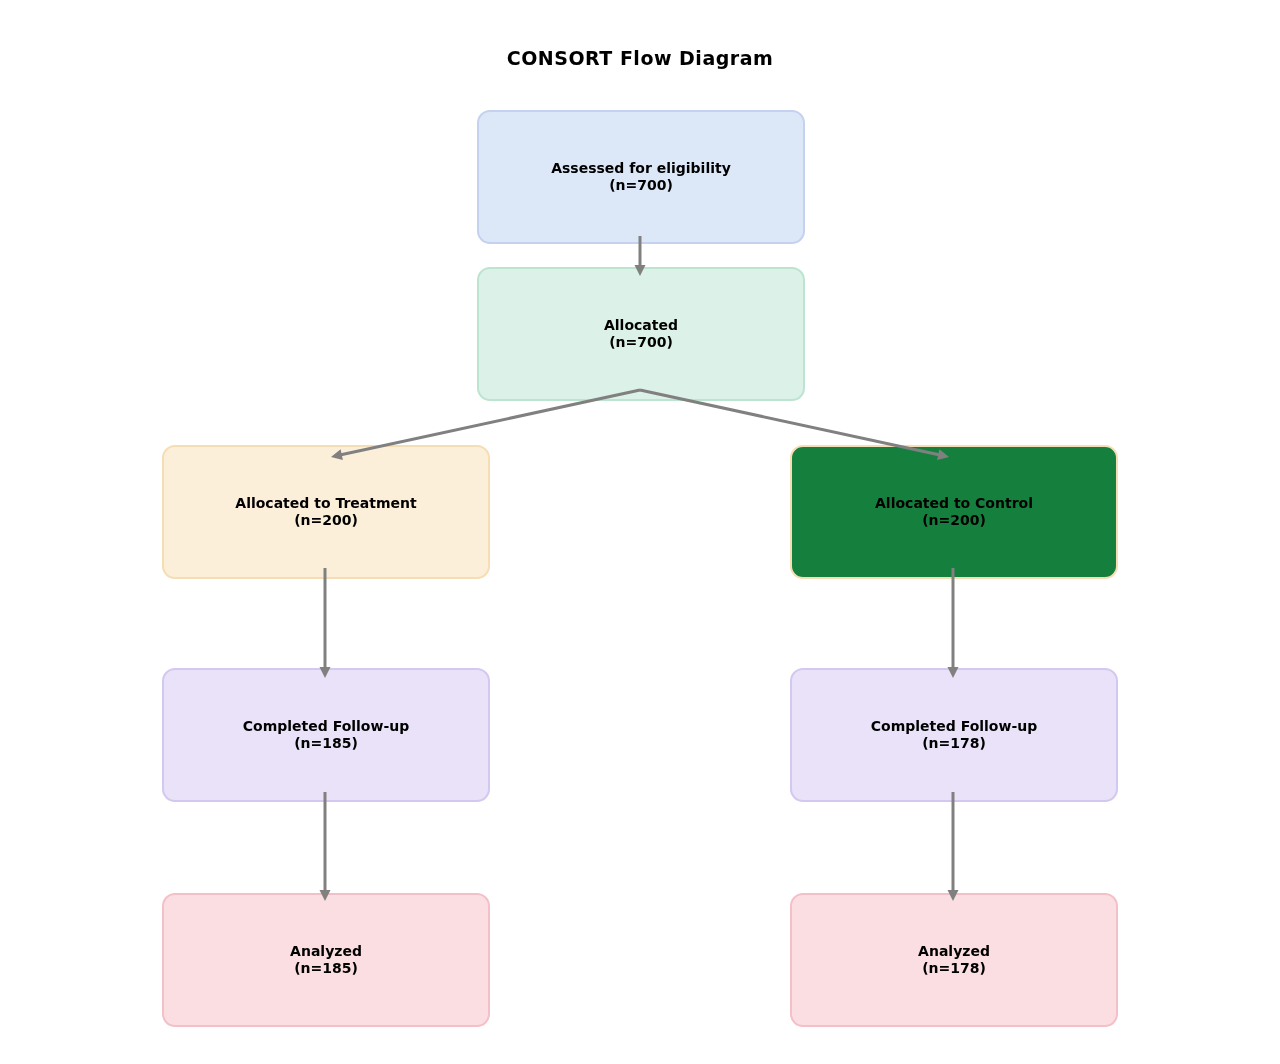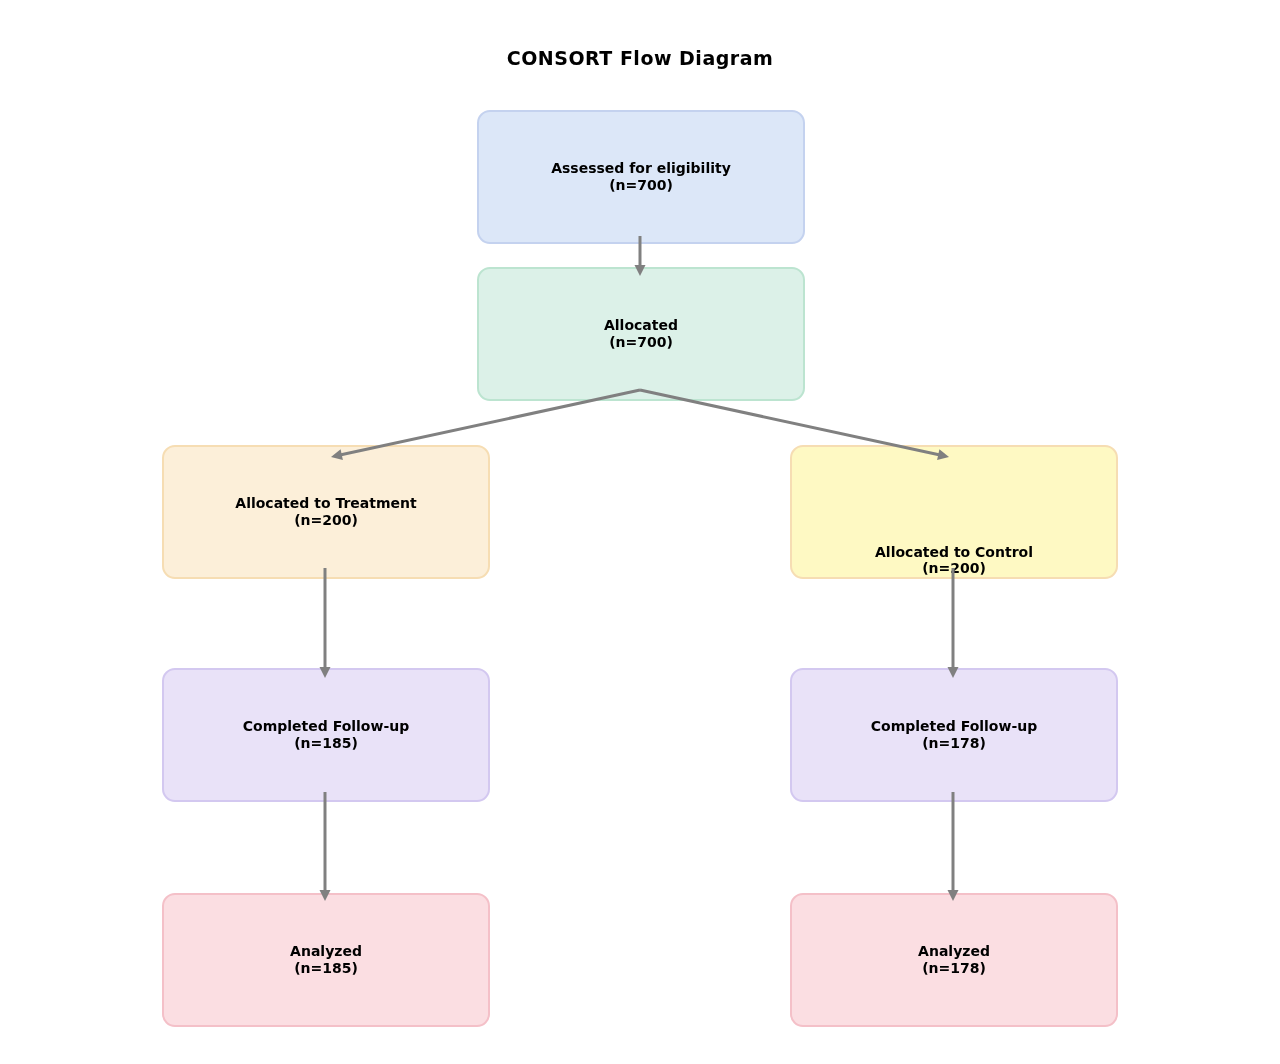--- a/index.html
+++ b/index.html
@@ -80,21 +80,21 @@
   <div class="node pos-randomized" style="background-color: rgb(220, 241, 232); border-color: rgb(188, 228, 208);">
     <div class="node-label">Allocated</div>
     <div class="node-count">(n=700)</div>
   </div>
 
   <div class="node pos-allocated-treatment" style="background-color: rgb(252, 239, 217); border-color: rgb(246, 221, 179); text-align: right;">
     <div class="node-label">Allocated to Treatment</div>
     <div class="node-count">(n=200)</div>
   </div>
 
-  <div class="node pos-allocated-control" style="background-color: #fef9c3; border-color: rgb(246, 221, 179); justify-content: flex-end;">
+  <div class="node pos-allocated-control" style="background-color: #15803d; border-color: rgb(246, 221, 179);">
     <div class="node-label">Allocated to Control</div>
     <div class="node-count">(n=200)</div>
   </div>
 
   <div class="node pos-followup-treatment" style="background-color: rgb(233, 226, 248); border-color: rgb(211, 200, 240);">
     <div class="node-label">Completed Follow-up</div>
     <div class="node-count">(n=185)</div>
   </div>
 
   <div class="node pos-followup-control" style="background-color: rgb(233, 226, 248); border-color: rgb(211, 200, 240);">

